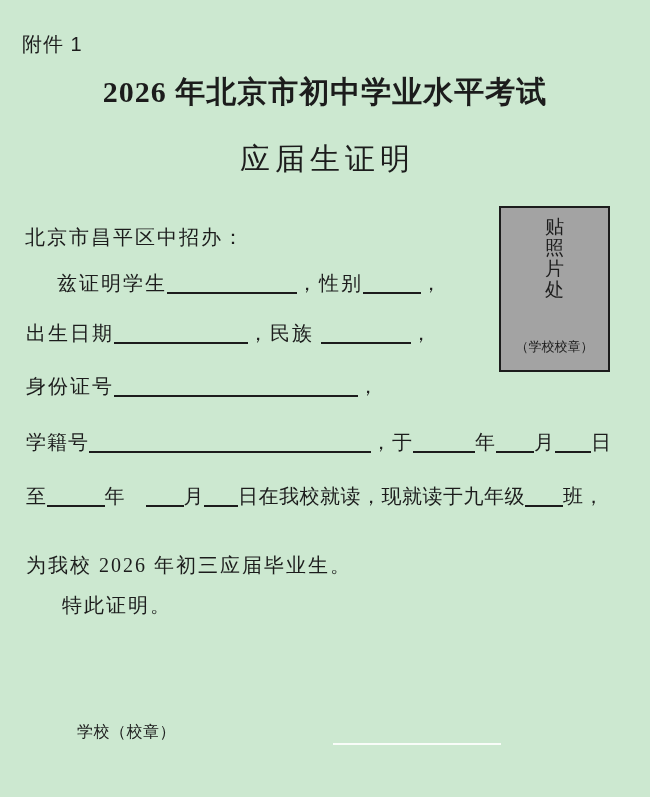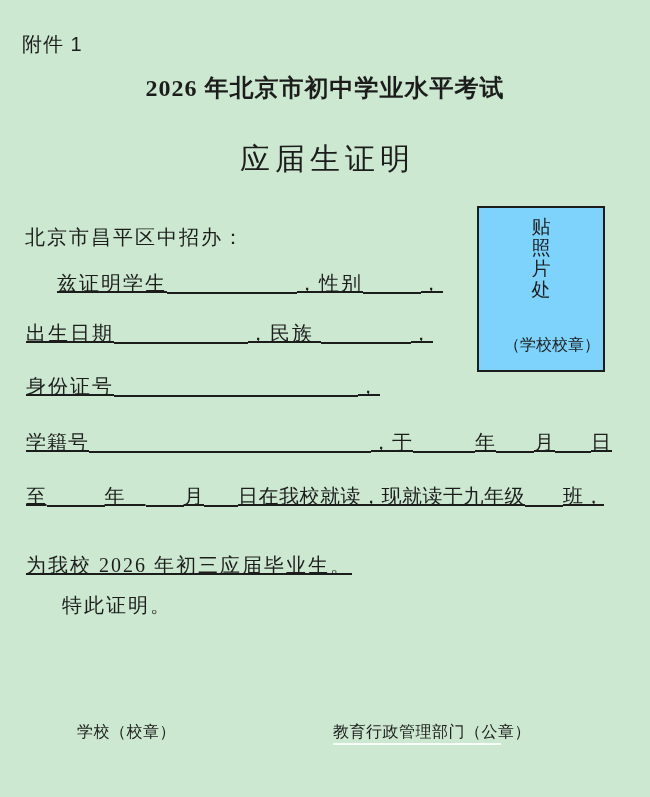--- a/index.html
+++ b/index.html
@@ -21,21 +21,21 @@
     font-family: "Liberation Sans", sans-serif;
     font-size: 20px;
     letter-spacing: 1px;
   }
 
   .title {
     position: absolute;
     left: 0; top: 72px;
     width: 100%;
     text-align: center;
-    font-size: 24px;
+    font-size: 30px;
     font-weight: 700;
     letter-spacing: 1px;
   }
 
   .subtitle {
     position: absolute;
     left: 0; top: 139px;
     width: 100%;
     text-align: center;
     font-size: 30px;
@@ -48,51 +48,50 @@
     position: absolute;
     left: 25px; top: 215px;
     font-size: 20px;
     letter-spacing: 2px;
     white-space: nowrap;
     margin-top: 9px;
   }
 
   .photo-box {
     position: absolute;
-    left: 477px; top: 206px;
-    width: 128px; height: 166px;
-    background: #7dd3fc;
+    left: 499px; top: 206px;
+    width: 111px; height: 166px;
+    background: #a3a3a3;
     border: 2px solid #1c1c1c;
     box-sizing: border-box;
   }
   .photo-box-label {
     width: 24px;
     margin: 8px auto 0 auto;
     font-size: 19px;
     line-height: 21px;
     text-align: center;
     word-break: break-all;
   }
   .photo-box-seal {
     position: absolute;
     left: 0; bottom: 14px;
     width: 100%;
-    font-size: 16px;
+    text-align: center;
+    font-size: 13px;
     white-space: nowrap;
-    padding-left: 25px;
   }
 
   .body-line {
     position: absolute;
     left: 26px;
     font-size: 20px;
     line-height: 22px;
     letter-spacing: 2px;
     white-space: nowrap;
-    text-decoration: underline;
   }
   .line-0 { top: 272px; left: 57px; }
   .line-1 { top: 322px; text-align: center; }
   .line-2 { top: 375px; }
   .line-3 { top: 431px; letter-spacing: 1px; }
   .line-4 { top: 485px; letter-spacing: 0.5px; }
   .line-5 { top: 554px; }
 
   .blank {
     display: inline-block;
@@ -149,17 +148,16 @@
       <div class="body-line line-2"><span>身份证号</span><span class="blank" style="width: 244px;"></span><span>，</span></div>
       <div class="body-line line-3"><span>学籍号</span><span class="blank" style="width: 282px;"></span><span>，于</span><span class="blank" style="width: 62px;"></span><span>年</span><span class="blank" style="width: 38px;"></span><span>月</span><span class="blank" style="width: 36px;"></span><span>日</span></div>
       <div class="body-line line-4"><span>至</span><span class="blank" style="width: 58px;"></span><span>年　</span><span class="blank" style="width: 38px;"></span><span>月</span><span class="blank" style="width: 34px;"></span><span>日在我校就读，现就读于九年级</span><span class="blank" style="width: 38px;"></span><span>班，</span></div>
       <div class="body-line line-5"><span>为我校 2026 年初三应届毕业生。</span></div>
     </div>
 
   <div class="closing">特此证明。</div>
 
   <div class="sig sig-school">学校（校章）</div>
 
-  <div class="sig sig-authority">教育行政管理部门（公章）</div>
 
   <div class="faint-underline"></div>
 
 </div>
 
 </body></html>

